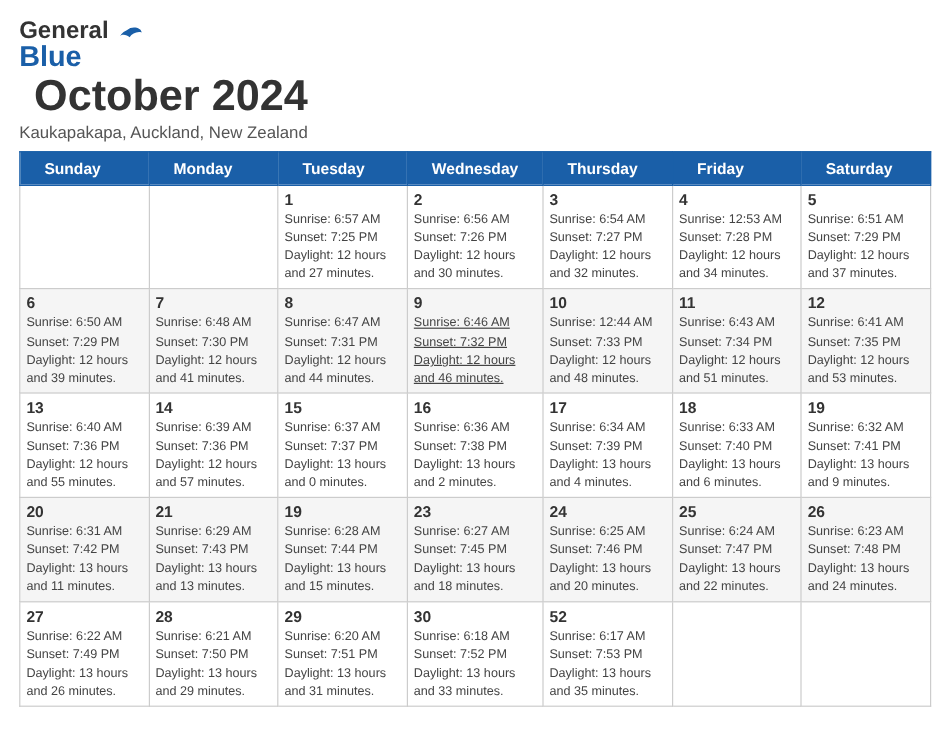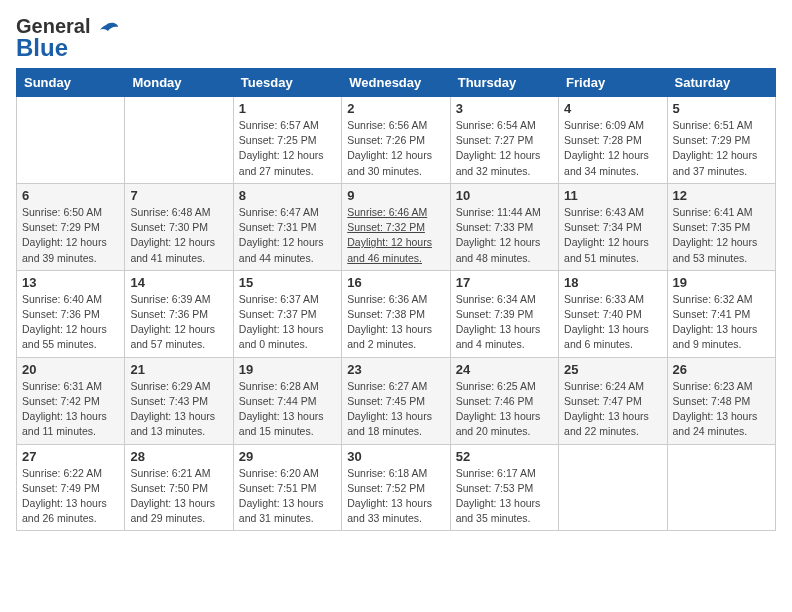--- a/index.html
+++ b/index.html
@@ -31,21 +31,21 @@
       margin-top: 2px;
     }
     .calendar {
       width: 100%;
       border-collapse: collapse;
       font-size: 11px;
     }
     .calendar thead tr th {
       background: #1a5fa8;
       color: #fff;
-      padding: 6px 7px;
+      padding: 6px 20px;
       text-align: left;
       font-size: 13px;
       font-weight: bold;
       border: 1px solid #1a5fa8;
     }
     .calendar tbody tr td {
       border: 1px solid #ccc;
       vertical-align: top;
       padding: 4px 5px;
       min-height: 80px;
@@ -96,20 +96,24 @@
 <div class="header-section">
   <div class="logo-wrapper">
     <div class="logo-text-block">
       <span class="general-text">General</span>
       <span class="blue-text">Blue</span>
     </div>
     <svg width="28" height="28" viewBox="0 0 28 28" style="margin-left:2px;margin-top:-10px;">
       <path d="M14 6 C18 2, 26 4, 26 8 C22 7, 18 9, 16 12 C14 10, 10 9, 8 11 C10 8, 12 7, 14 6Z" fill="#1a5fa8"></path>
     </svg>
   </div>
+  <div class="title-section">
+    <div class="month-title">October 2024</div>
+    <div class="subtitle">Kaukapakapa, Auckland, New Zealand</div>
+  </div>
 </div>
 
 <table class="calendar">
   <thead>
     <tr id="days-header">
         <th>Sunday</th>
         <th>Monday</th>
         <th>Tuesday</th>
         <th>Wednesday</th>
         <th>Thursday</th>
@@ -137,21 +141,21 @@
         </td>
         <td>
           <div class="day-number">3</div>
           <div class="day-info" style="white-space: pre-line;">Sunrise: 6:54 AM
 Sunset: 7:27 PM
 Daylight: 12 hours
 and 32 minutes.</div>
         </td>
         <td>
           <div class="day-number">4</div>
-          <div class="day-info" style="white-space: pre-line;">Sunrise: 6:09 AM
+          <div class="day-info" style="white-space: pre-line;">Sunrise: 12:53 AM
 Sunset: 7:28 PM
 Daylight: 12 hours
 and 34 minutes.</div>
         </td>
         <td>
           <div class="day-number">5</div>
           <div class="day-info" style="white-space: pre-line;">Sunrise: 6:51 AM
 Sunset: 7:29 PM
 Daylight: 12 hours
 and 37 minutes.</div>
@@ -181,21 +185,21 @@
         </td>
         <td>
           <div class="day-number">9</div>
           <div class="day-info" style="white-space: pre-line; text-decoration: underline;">Sunrise: 6:46 AM
 Sunset: 7:32 PM
 Daylight: 12 hours
 and 46 minutes.</div>
         </td>
         <td>
           <div class="day-number">10</div>
-          <div class="day-info" style="white-space: pre-line;">Sunrise: 11:44 AM
+          <div class="day-info" style="white-space: pre-line;">Sunrise: 12:44 AM
 Sunset: 7:33 PM
 Daylight: 12 hours
 and 48 minutes.</div>
         </td>
         <td>
           <div class="day-number">11</div>
           <div class="day-info" style="white-space: pre-line;">Sunrise: 6:43 AM
 Sunset: 7:34 PM
 Daylight: 12 hours
 and 51 minutes.</div>

